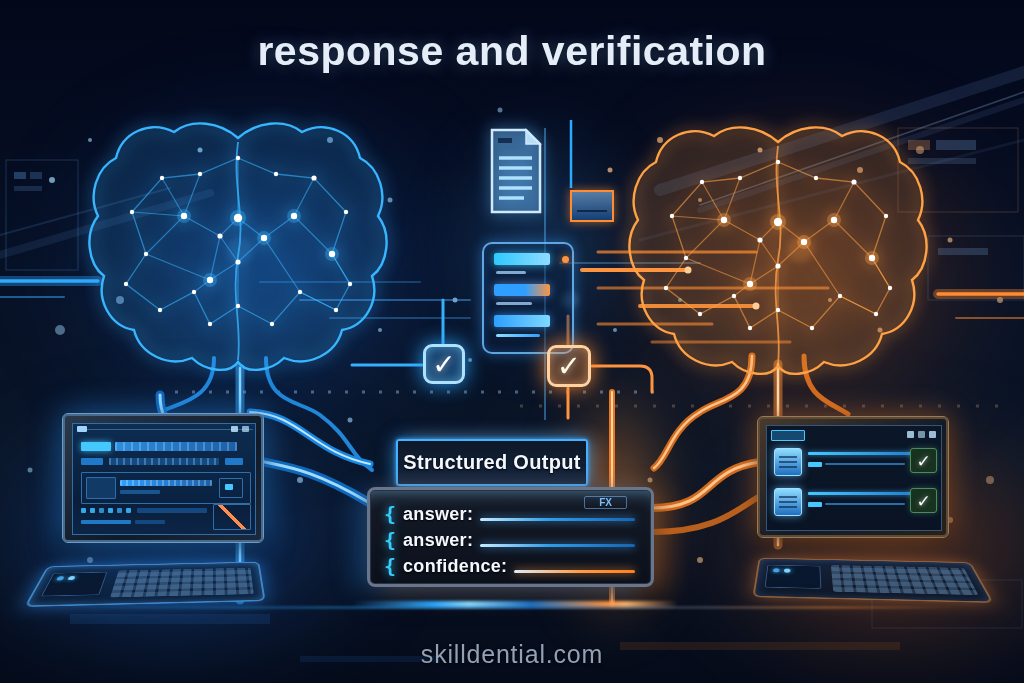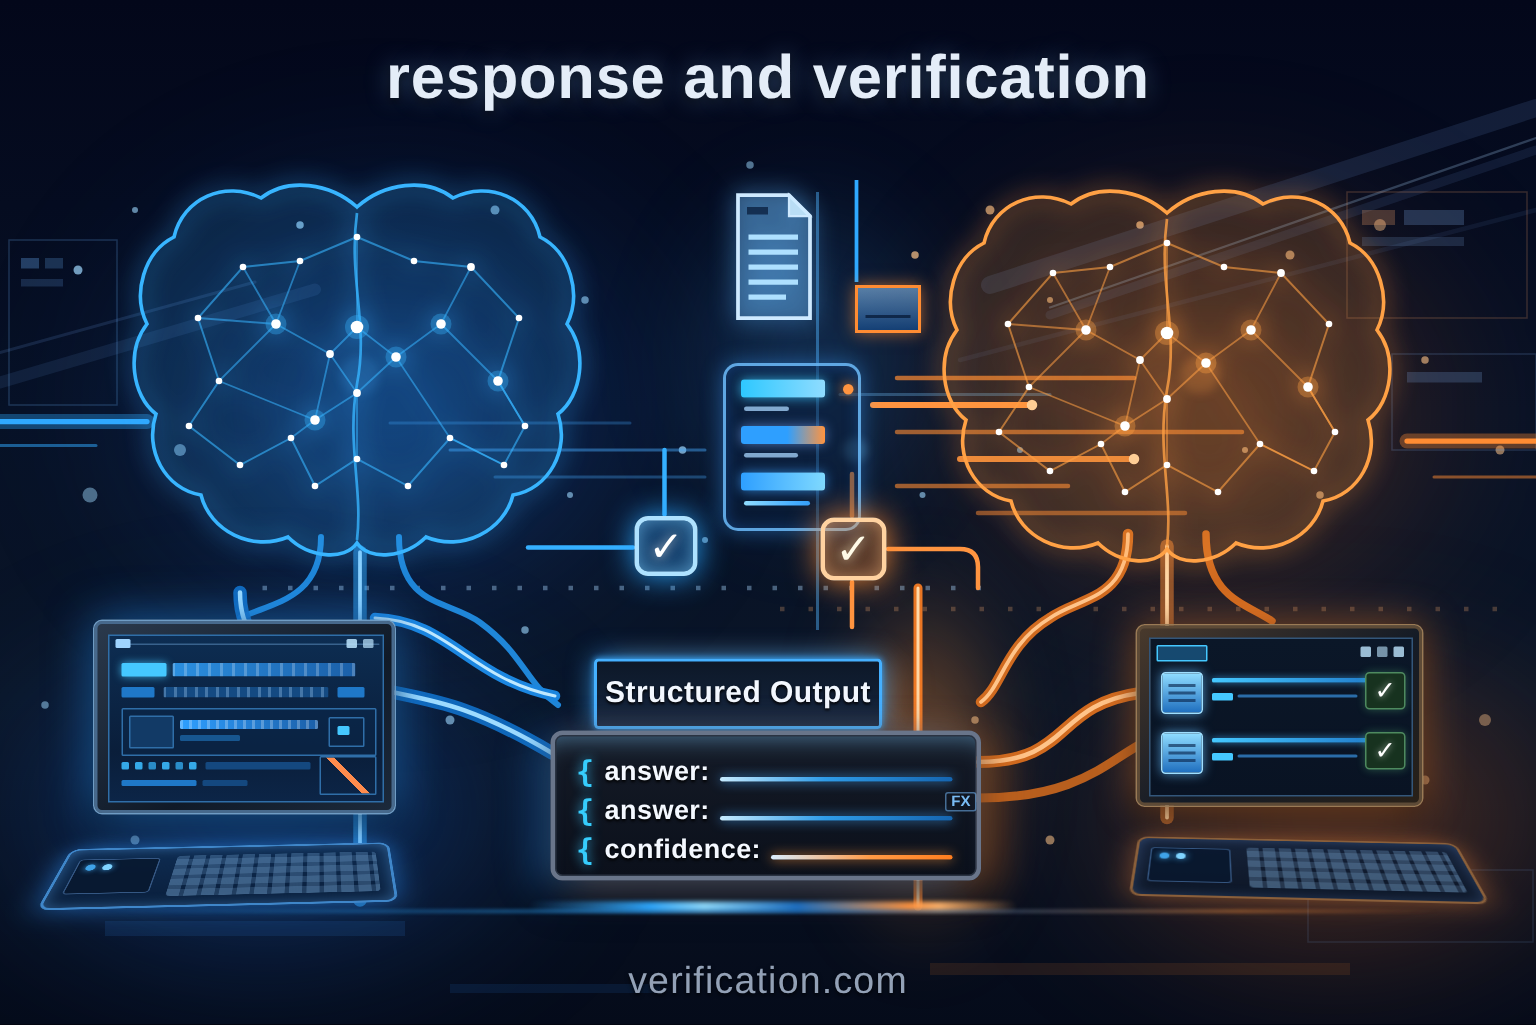--- a/index.html
+++ b/index.html
@@ -77,22 +77,22 @@
     background:linear-gradient(180deg,#151b27,#0b101b);padding:11px 16px 8px 14px;
     box-shadow:inset 0 0 0 1px #2a3342,inset 0 14px 16px -12px rgba(130,205,255,.5),
       -12px 4px 26px rgba(42,150,255,.32),12px 4px 26px rgba(255,130,40,.3),0 12px 24px rgba(0,0,0,.65);}
   .so-row{display:flex;align-items:center;height:26px;gap:7px;position:relative;}
   .so-bracket{color:#36cdfd;font-size:20px;font-weight:bold;
     font-family:"DejaVu Sans Mono","Liberation Mono",monospace;text-shadow:0 0 8px rgba(60,200,255,.85);}
   .so-field{color:#f4f8ff;font-size:18px;font-weight:bold;letter-spacing:.3px;text-shadow:0 1px 2px #000;}
   .so-line{flex:1;height:3px;border-radius:2px;margin-top:10px;}
   .so-line.blue{background:linear-gradient(90deg,#c6ebff,#2f9ce8 45%,#1565b0);box-shadow:0 0 8px rgba(70,170,255,.8);}
   .so-line.orange{background:linear-gradient(90deg,#d9edff,#ff9a45 55%,#ff7e1f);box-shadow:0 0 8px rgba(255,150,60,.85);}
-  .so-badge{position:absolute;top:6px;right:0;color:#7fc4ff;font-size:10px;font-weight:bold;
-    border:1px solid rgba(120,190,255,.55);border-radius:2px;padding:0 3px;opacity:.95;margin-top:32px;}
+  .so-badge{position:absolute;top:6px;right:24px;color:#7fc4ff;font-size:10px;font-weight:bold;
+    border:1px solid rgba(120,190,255,.55);border-radius:2px;padding:0 14px;opacity:.95;}
 
   
   .monitor{border-radius:6px;padding:9px;}
   .monitor.left{left:62px;top:413px;width:202px;height:130px;border:1px solid #6f9cc4;
     background:linear-gradient(145deg,#2b3a4d,#101a28 60%,#1c2a3c);
     box-shadow:0 0 30px rgba(40,150,255,.55),inset 0 0 0 2px #47698c,0 5px 18px rgba(0,0,0,.6);}
   .monitor.right{left:757px;top:416px;width:192px;height:122px;border:1px solid #9a7a55;padding:8px;
     background:linear-gradient(145deg,#4a3a2c,#141b26 55%,#2a2118);
     box-shadow:0 0 28px rgba(255,140,60,.45),inset 0 0 0 2px #5d4a36,0 5px 18px rgba(0,0,0,.6);}
   .screen{position:relative;width:100%;height:100%;overflow:hidden;}
@@ -480,15 +480,15 @@
       <span class="so-line orange"></span>
     </div>
   </div>
 
   <div class="abs streak"></div>
   <div class="abs streak2"></div>
 
   <div class="abs title">
     <span>response and verification</span>
   </div>
-  <div class="abs footer">verification.com</div>
+  <div class="abs footer">skilldential.com</div>
 
 </div>
 
 </body></html>

